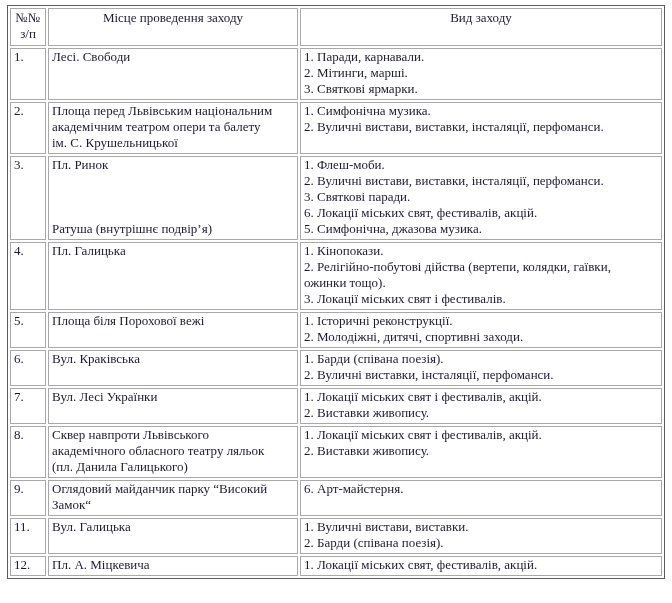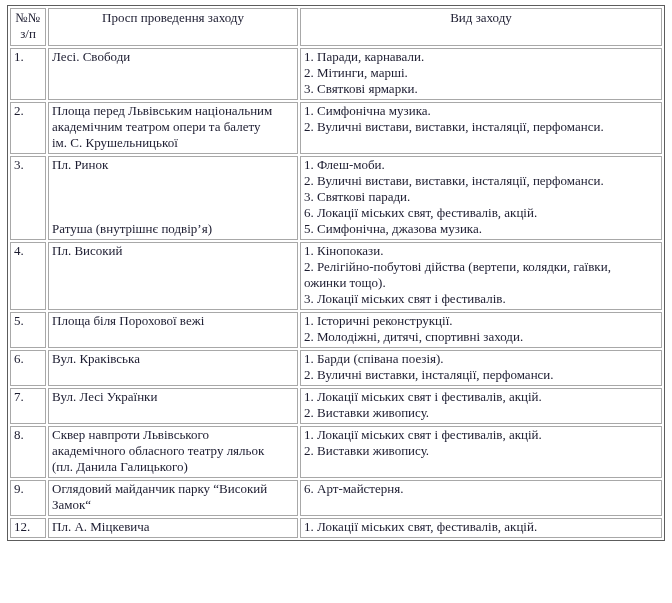--- a/index.html
+++ b/index.html
@@ -50,21 +50,21 @@
 <table class="doc-table">
   <colgroup>
     <col class="col-num">
     <col class="col-place">
     <col>
   </colgroup>
   <thead>
     <tr>
       <th>№№
 з/п</th>
-      <th>Просп проведення заходу</th>
+      <th>Місце проведення заходу</th>
       <th>Вид заходу</th>
     </tr>
   </thead>
   <tbody>
     <tr>
       <td class="num-cell">1.</td>
       <td>Лесі. Свободи</td>
       <td>1. Паради, карнавали.
 2. Мітинги, марші.
 3. Святкові ярмарки.</td>
@@ -85,21 +85,21 @@
 
 Ратуша (внутрішнє подвір’я)</td>
       <td>1. Флеш-моби.
 2. Вуличні вистави, виставки, інсталяції, перфоманси.
 3. Святкові паради.
 6. Локації міських свят, фестивалів, акцій.
 5. Симфонічна, джазова музика.</td>
     </tr>
     <tr>
       <td class="num-cell">4.</td>
-      <td>Пл. Високий</td>
+      <td>Пл. Галицька</td>
       <td>1. Кінопокази.
 2. Релігійно-побутові дійства (вертепи, колядки, гаївки,
 ожинки тощо).
 3. Локації міських свят і фестивалів.</td>
     </tr>
     <tr>
       <td class="num-cell">5.</td>
       <td>Площа біля Порохової вежі</td>
       <td>1. Історичні реконструкції.
 2. Молодіжні, дитячі, спортивні заходи.</td>
@@ -124,19 +124,25 @@
       <td>1. Локації міських свят і фестивалів, акцій.
 2. Виставки живопису.</td>
     </tr>
     <tr>
       <td class="num-cell">9.</td>
       <td>Оглядовий майданчик парку “Високий
 Замок“</td>
       <td>6. Арт-майстерня.</td>
     </tr>
     <tr>
+      <td class="num-cell">11.</td>
+      <td>Вул. Галицька</td>
+      <td>1. Вуличні вистави, виставки.
+2. Барди (співана поезія).</td>
+    </tr>
+    <tr>
       <td class="num-cell">12.</td>
       <td>Пл. А. Міцкевича</td>
       <td>1. Локації міських свят, фестивалів, акцій.</td>
     </tr>
 
   </tbody>
 </table>
 
 </body></html>

